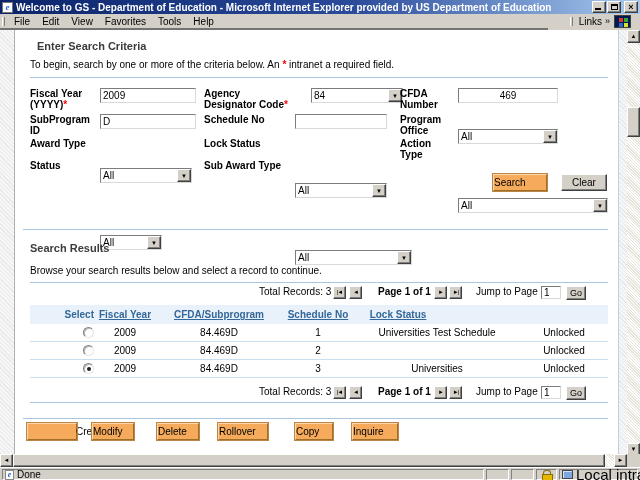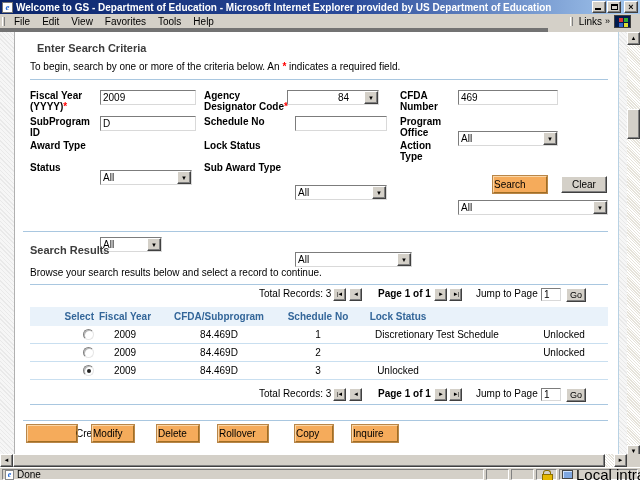--- a/index.html
+++ b/index.html
@@ -29,21 +29,21 @@
   .mitem { padding:0 6px; font-size:10px; line-height:13px; }
   .mspacer { flex:1 1 auto; }
   .links { font-size:10px; padding:0 2px 0 3px; }
   .chev { font-size:9px; padding:0 4px 0 1px; }
   .throbber { width:17px; height:13px; background:#001a4d; border:1px solid #404040; position:relative; flex:0 0 auto; margin-right:1px;}
   .throbber i { position:absolute; width:4px; height:4px; }
   .throbber .f1{ left:4px; top:2px; background:#d33; } .throbber .f2{ left:9px; top:2px; background:#3a3; }
   .throbber .f3{ left:4px; top:7px; background:#36c; } .throbber .f4{ left:9px; top:7px; background:#dd3; }
 
   
-  .content { position:absolute; left:0; top:28px; width:548px; height:426px; background:#c4b5fd; border-top:4px solid #737373; }
+  .content { position:absolute; left:0; top:28px; width:548px; height:426px; background:#c4b5fd; border-top:2px solid #737373; }
   .hatch { position:absolute; top:0; height:426px; background:repeating-linear-gradient(45deg,#f6f6f6 0 2px,#e9e9e9 2px 3px); }
   .hatch.left { left:0; width:15px; border-right:1px solid #b0b0b0; }
   .hatch.right { left:618px; width:9px; border-left:1px solid #b9d2e4; }
   .page { position:absolute; left:15px; top:0; width:603px; height:426px; background:#fff; }
 
   h2.section { font-size:11px; font-weight:bold; color:#3c3c3c; }
   .txt { font-size:10px; }
   .req { color:#ff0000; font-weight:bold; }
   .hr { height:1px; background:#a9c7e0; }
 
@@ -65,21 +65,21 @@
   .pgtxt { font-size:10px; line-height:14px; }
   .pgbold { font-weight:bold; }
 
   
   .rtable { position:absolute; left:15px; top:275px; width:578px; }
   .trow { display:flex; width:578px; }
   .thead { background:#e9f2fa; height:19px; }
   .tdata { height:18px; border-bottom:1px solid #c9dff0; }
   .cell { font-size:10px; text-align:center; overflow:hidden; white-space:nowrap; }
   .thead .cell { font-weight:bold; color:#336699; line-height:19px; }
-  .thead .cell.link { }
+  .thead .cell.link { text-decoration:underline; }
   .tdata .cell { line-height:17px; }
   .c0{width:64px;text-align:right;} .c1{width:62px;} .c2{width:126px;} .c3{width:72px;} .c4{width:166px;} .c5{width:88px;}
 
   .radio { display:inline-block; width:11px; height:11px; border-radius:50%; background:#fff;
     border:1px solid; border-color:#808080 #e6e6e6 #e6e6e6 #808080; box-shadow:inset 1px 1px 0 #b9b9b9;
     vertical-align:middle; position:relative; margin-top:-2px; }
   .radio.checked::after { content:""; position:absolute; left:3px; top:3px; width:4px; height:4px; border-radius:50%; background:#222; }
 
   
   .vscroll { position:absolute; left:627px; top:0; width:13px; height:426px;
@@ -150,33 +150,33 @@
   </div>
 
   <div class="content">
     <div class="hatch left"></div>
     <div class="hatch right"></div>
 
     <div class="page">
 
       <h2 class="section abs" style="left:22px; top:10px;">Enter Search Criteria</h2>
       <div class="txt abs" style="left:15px; top:29px;">
-        <span>To begin, search by one or more of the criteria below. An </span><span class="req">*</span><span> indicates a required field.</span>
+        <span>To begin, search by one or more of the criteria below. An </span><span class="req">*</span><span> intranet a required field.</span>
       </div>
       <div class="hr abs" style="left:15px; top:47px; width:578px;"></div>
 
       <div class="lbl abs" style="left:15px; top:58px; width:68px;"><span>Fiscal Year (YYYY)</span><span class="req">*</span></div>
       <input class="tb abs" style="left: 85px; top: 58px; width: 96px;" value="2009">
       <div class="lbl abs" style="left:189px; top:58px; width:90px;"><span>Agency Designator Code</span><span class="req">*</span></div>
-      <div class="cb abs" style="left:272px; top:58px; width:92px;padding-left:48px;">
+      <div class="cb abs" style="left:296px; top:58px; width:92px;">
         <span class="cb-txt">84</span>
         <span class="cb-btn">▼</span>
       </div>
       <div class="lbl abs" style="left:385px; top:58px; width:55px;">CFDA Number</div>
-      <input class="tb abs" style="left: 443px; top: 58px; width: 100px;" value="469">
+      <input class="tb abs" style="left: 443px; top: 58px; width: 100px; text-align: center;" value="469">
 
       <div class="lbl abs" style="left:15px; top:84px; width:68px;">SubProgram ID</div>
       <input class="tb abs" style="left: 85px; top: 84px; width: 96px;" value="D">
       <div class="lbl abs" style="left:189px; top:84px; width:90px;">Schedule No</div>
       <input class="tb abs" style="left: 280px; top: 84px; width: 92px;" value="">
       <div class="lbl abs" style="left:385px; top:84px; width:55px;">Program Office</div>
       <div class="cb abs" style="left:443px; top:84px; width:100px;">
         <span class="cb-txt">All</span>
         <span class="cb-btn">▼</span>
       </div>
@@ -235,36 +235,37 @@
           <span class="cell c1 link">Fiscal Year</span>
           <span class="cell c2 link">CFDA/Subprogram</span>
           <span class="cell c3 link">Schedule No</span>
           <span class="cell c5 link">Lock Status</span>
         </div>
         <div class="trow tdata">
           <span class="cell c0"><span class="radio"></span></span>
           <span class="cell c1">2009</span>
           <span class="cell c2">84.469D</span>
           <span class="cell c3">1</span>
-          <span class="cell c4">Discretionary Test Schedule</span>
+          <span class="cell c4">Universities Test Schedule</span>
           <span class="cell c5">Unlocked</span>
         </div>
         <div class="trow tdata">
           <span class="cell c0"><span class="radio"></span></span>
           <span class="cell c1">2009</span>
           <span class="cell c2">84.469D</span>
           <span class="cell c3">2</span>
           <span class="cell c4"></span>
           <span class="cell c5">Unlocked</span>
         </div>
         <div class="trow tdata">
           <span class="cell c0"><span class="radio checked"></span></span>
           <span class="cell c1">2009</span>
           <span class="cell c2">84.469D</span>
           <span class="cell c3">3</span>
+          <span class="cell c4">Universities</span>
           <span class="cell c5">Unlocked</span>
         </div>
       </div>
 
       <div class="abs" style="left:0; top:355px; width:603px; height:16px;">
         <span class="pgtxt abs" style="left:244px;"><span>Total Records:</span> <span>3</span></span>
         <button class="btn3d pgbtn abs" style="left:318px; top:1px;">|◄</button>
         <button class="btn3d pgbtn abs" style="left:334px; top:1px;">◄</button>
         <span class="pgtxt pgbold abs" style="left:363px;">Page 1 of 1</span>
         <button class="btn3d pgbtn abs" style="left:419px; top:1px;">►</button>

